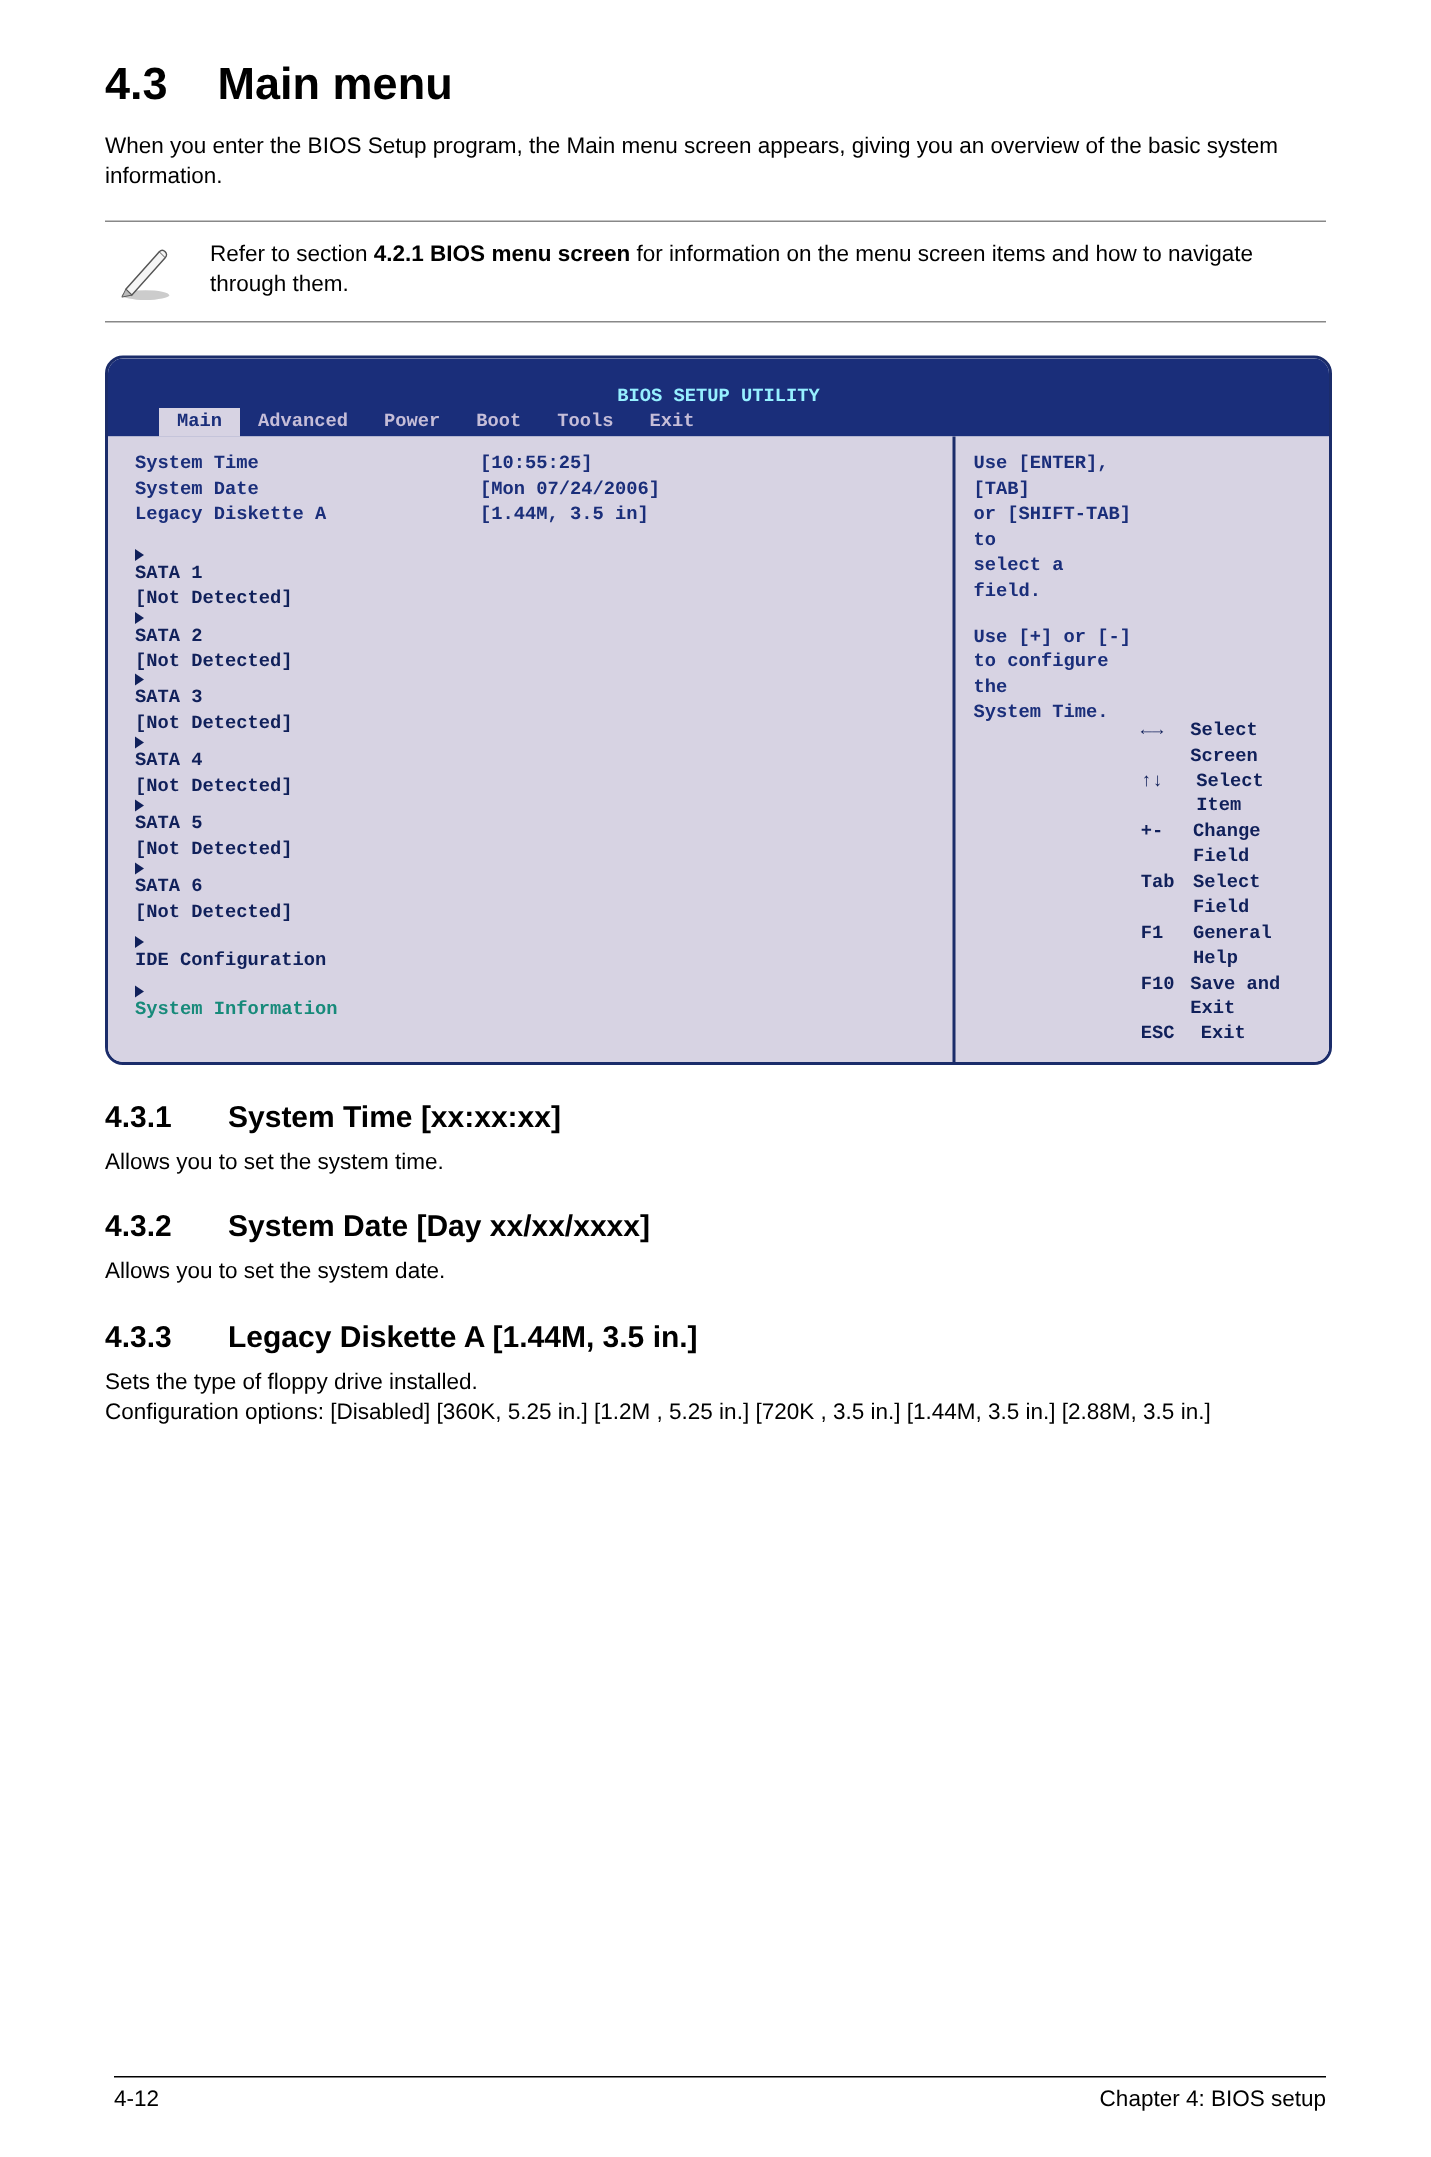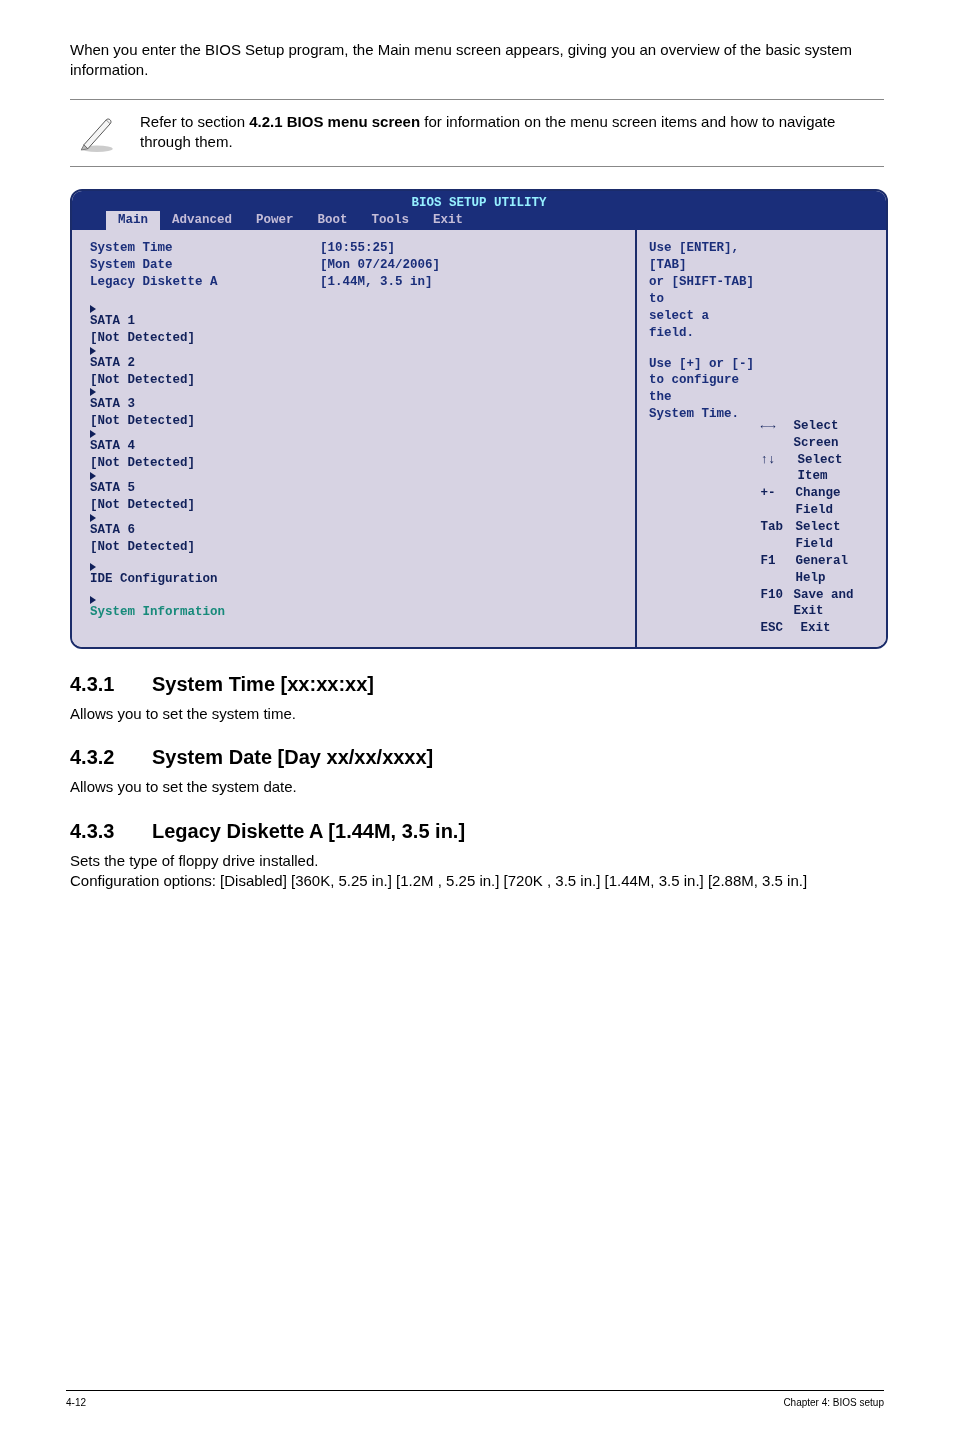--- a/index.html
+++ b/index.html
@@ -58,21 +58,21 @@
     width: 100%;
   }
   .bios-menubar {
     background: #1a2e7a;
     color: #cfd3e8;
     padding: 0 6px;
   }
   .bios-menubar .bar-title {
     color: #96f0ff;
     text-align: center;
-    padding-top: 4px;
+    padding-top: 17px;
   }
   .bios-menubar .tabs {
     display: flex;
     gap: 0;
     padding-left: 28px;
   }
   .bios-tab {
     padding: 1px 12px;
     color: #c5bdd8;
   }
@@ -137,36 +137,39 @@
   .sub-num { display:inline-block; width:82px; }
   p.sub-text {
     font-size: 15px;
     line-height: 1.35;
     margin: 0 0 22px 0;
   }
 
   .footer {
     position: absolute;
     bottom: 30px;
-    left: 66px;
+    left: 76px;
     right: 70px;
     border-top: 1px solid #000;
     padding-top: 6px;
-    font-size: 10px;
+    font-size: 15px;
     display:flex;
     justify-content: space-between;
     text-align: right;
   }
   .teal { color: #18a088; }
 </style>
 </head>
 <body>
 
 <div class="page">
 
+  <h1 class="section-title">
+    <span>4.3</span>&nbsp;&nbsp;&nbsp;&nbsp;<span>Main menu</span>
+  </h1>
 
   <p class="body-text">When you enter the BIOS Setup program, the Main menu screen appears, giving you an overview of the basic system information.</p>
 
   <div class="note-box">
     <svg class="note-icon" viewBox="0 0 64 64">
       <ellipse cx="32" cy="56" rx="24" ry="5" fill="#ccc"></ellipse>
       <path d="M12 50 L46 12 C50 8 56 14 52 18 L18 56 Z" fill="#f5f5f5" stroke="#555" stroke-width="1.5"></path>
       <path d="M12 50 L18 56 L8 58 Z" fill="#bbb" stroke="#555" stroke-width="1"></path>
       <path d="M46 12 L52 18" stroke="#555" stroke-width="1"></path>
     </svg>

